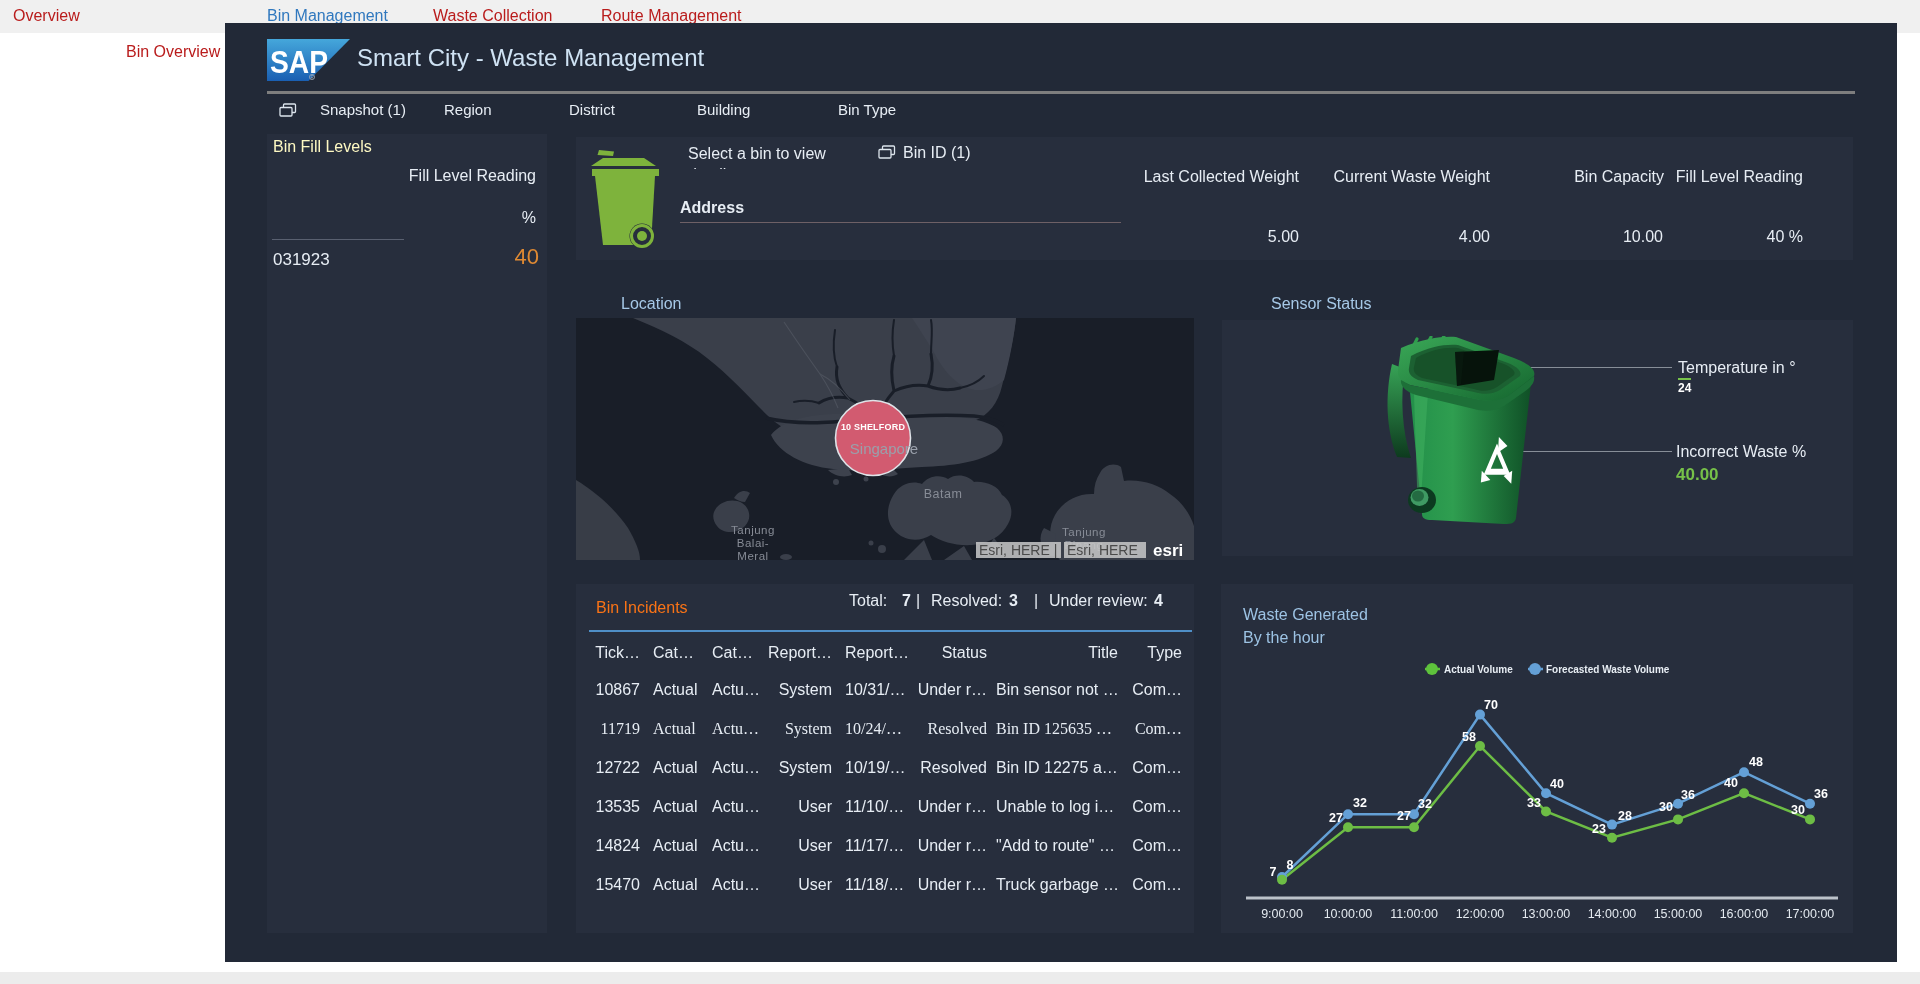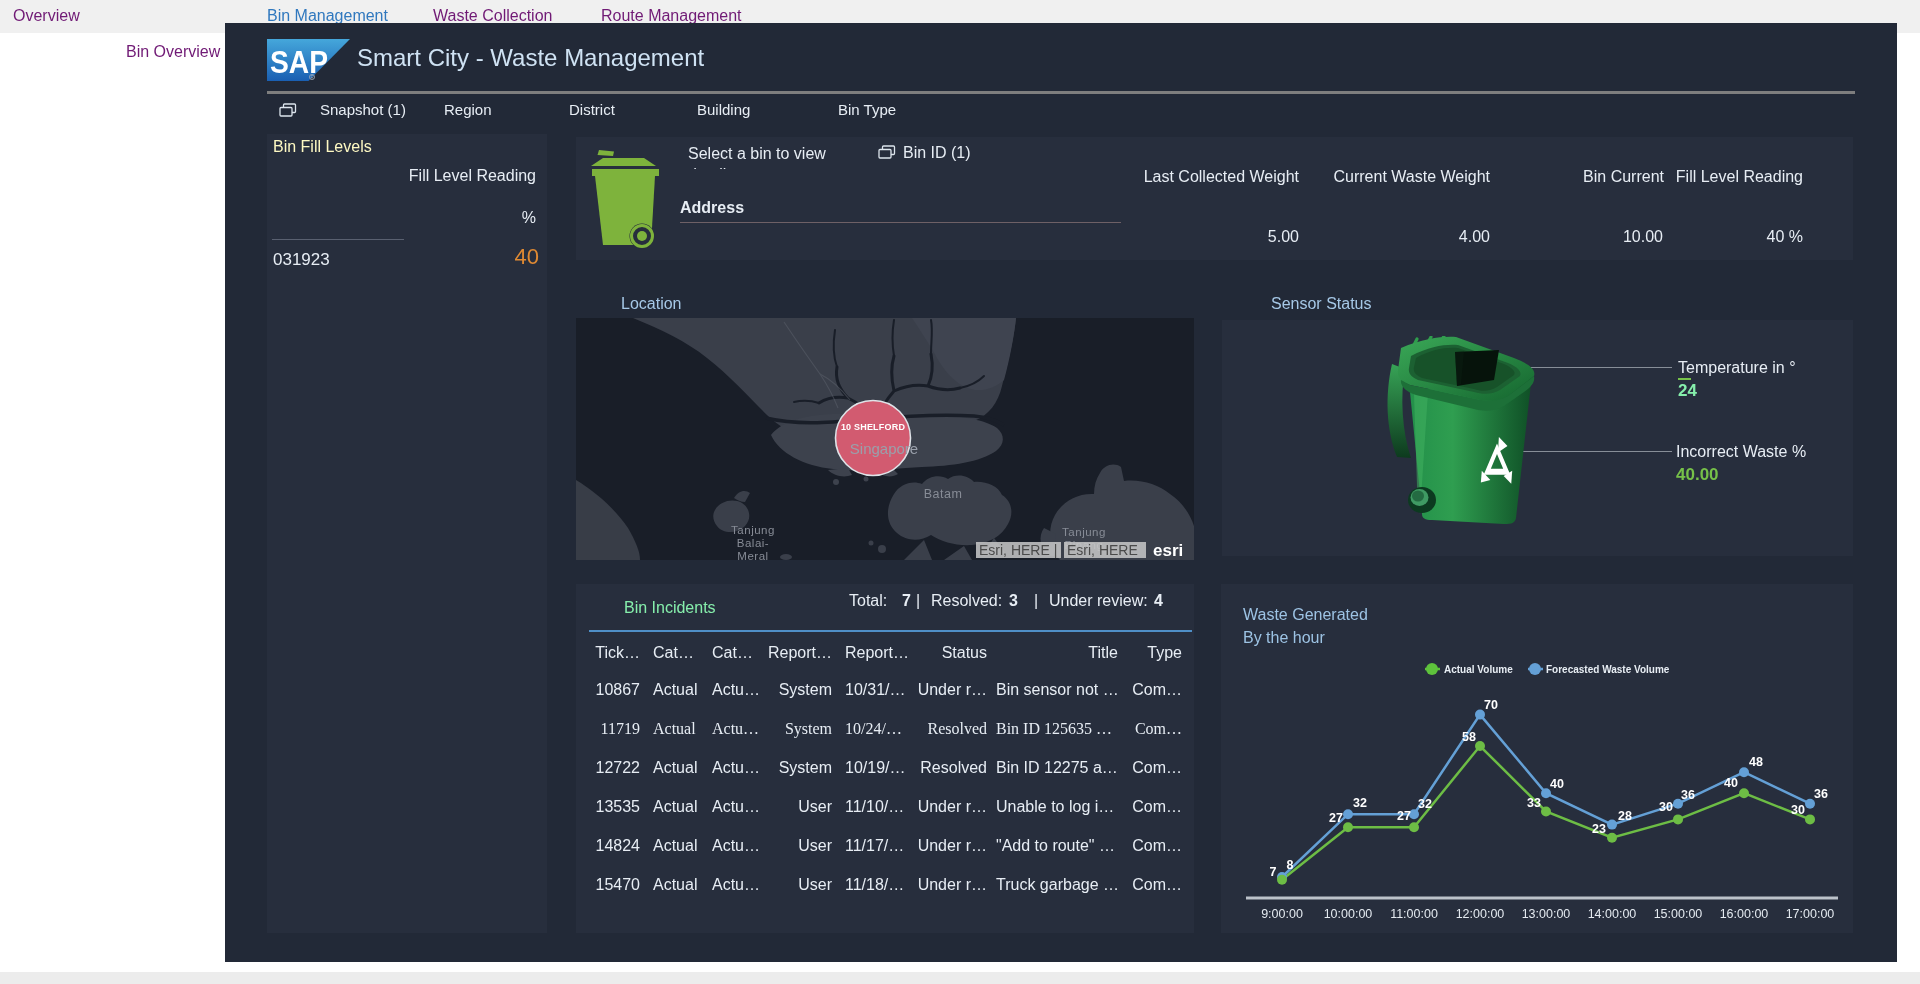--- a/index.html
+++ b/index.html
@@ -1,19 +1,19 @@
 <!DOCTYPE html>
 <html><head>
 <meta charset="utf-8">
 <style>
   * { margin:0; padding:0; box-sizing:border-box; }
   html,body { width:1920px; height:984px; overflow:hidden; background:#ffffff; font-family:"Liberation Sans", sans-serif; }
   #page { position:relative; width:1920px; height:984px; background:#ffffff; }
   #nav { position:absolute; left:0; top:0; width:1920px; height:33px; background:#f0f0f0; }
-  .tab { position:absolute; top:0; height:33px; line-height:32px; font-size:16px; color:#701a75; }
+  .tab { position:absolute; top:0; height:33px; line-height:32px; font-size:16px; color:#b91c1c; }
   .tab.active { color:#3078be; border-bottom:3px solid #4189c9; }
   #bstrip { position:absolute; left:0; top:972px; width:1920px; height:12px; background:#ececec; }
   #canvas { position:absolute; left:225px; top:23px; width:1672px; height:939px; background:#222937; overflow:hidden; }
   .abs { position:absolute; }
   .panel { position:absolute; background:#272e3d; }
   .ptitle { position:absolute; color:#a6c8e7; font-size:16px;margin-left:43px; }
   .wtext { color:#e7edf4; }
   td { overflow:hidden; white-space:nowrap; }
   td.tr { text-align:right; padding-right:4px; }
   td.tl { text-align:left; padding-left:9px; }
@@ -81,21 +81,21 @@
       <div class="abs wtext" style="left:112px;top:6px;width:150px;height:26px;font-size:16px;line-height:21px;overflow:hidden;">Select a bin to view details</div>
       <svg class="abs" style="left:302px;top:8px;" width="18" height="14" viewBox="0 0 18 14">
         <rect x="4.5" y="1" width="12" height="8.5" rx="1" fill="none" stroke="#dde5ed" stroke-width="1.3"></rect>
         <rect x="1" y="4.5" width="12" height="8.5" rx="1" fill="#272e3d" stroke="#dde5ed" stroke-width="1.3"></rect>
       </svg>
       <div class="abs wtext" style="left:327px;top:7px;font-size:16px;">Bin ID (1)</div>
       <div class="abs wtext" style="left:104px;top:62px;font-size:16px;font-weight:bold;">Address</div>
       <div class="abs" style="left:104px;top:85px;width:441px;height:1px;background:#6e6066;"></div>
       <div class="abs wtext" style="right:554px;top:31px;font-size:16px;white-space:nowrap;">Last Collected Weight</div>
       <div class="abs wtext" style="right:363px;top:31px;font-size:16px;white-space:nowrap;">Current Waste Weight</div>
-      <div class="abs wtext" style="right:189px;top:31px;font-size:16px;white-space:nowrap;">Bin Current</div>
+      <div class="abs wtext" style="right:189px;top:31px;font-size:16px;white-space:nowrap;">Bin Capacity</div>
       <div class="abs wtext" style="right:50px;top:31px;font-size:16px;white-space:nowrap;">Fill Level Reading</div>
       <div class="abs wtext" style="right:554px;top:91px;font-size:16px;">5.00</div>
       <div class="abs wtext" style="right:363px;top:91px;font-size:16px;">4.00</div>
       <div class="abs wtext" style="right:190px;top:91px;font-size:16px;">10.00</div>
       <div class="abs wtext" style="right:50px;top:91px;font-size:16px;">40 %</div>
     </div>
 
     <div class="ptitle" style="left:353px;top:272px;">Location</div>
     <div class="abs" id="mapbox" style="left:351px;top:295px;width:618px;height:242px;overflow:hidden;">
       <svg width="618" height="242" viewBox="0 0 618 242">
@@ -206,27 +206,27 @@
 
         <g transform="translate(113,127) scale(0.95,1.3)" fill="#ffffff">
           <path fill-rule="evenodd" d="M0,-15 L14,9 L-14,9 Z M0,-7 L6.5,4.5 L-6.5,4.5 Z"></path>
           <polygon points="2,-20 11,-13 1,-8"></polygon>
           <polygon points="16,6 15,16 7,10"></polygon>
           <polygon points="-16,6 -7,13 -17,15"></polygon>
         </g>
       </svg>
       <div class="abs wtext" style="left:456px;top:39px;font-size:16px;">Temperature in °</div>
       <div class="abs" style="left:456px;top:58px;width:13px;height:2px;background:#76c149;"></div>
-      <div class="abs" style="left:456px;top:61px;font-size:17px;font-weight:bold;color:#86efac;">24</div>
+      <div class="abs" style="left:456px;top:61px;font-size:12px;font-weight:bold;color:#ffffff;">24</div>
       <div class="abs wtext" style="left:454px;top:123px;font-size:16px;">Incorrect Waste %</div>
       <div class="abs" style="left:454px;top:145px;font-size:17px;font-weight:bold;color:#76c149;">40.00</div>
     </div>
 
     <div class="panel" id="incidents" style="left:351px;top:561px;width:618px;height:349px;overflow:hidden;">
-      <div class="abs" style="left:20px;top:15px;font-size:16px;color:#86efac;margin-left:28px;">Bin Incidents</div>
+      <div class="abs" style="left:20px;top:15px;font-size:16px;color:#f97316;">Bin Incidents</div>
       <div class="abs wtext" style="left:273px;top:8px;font-size:16px;">Total:</div>
       <div class="abs wtext" style="left:326px;top:8px;font-size:16px;font-weight:bold;">7</div>
       <div class="abs wtext" style="left:340px;top:8px;font-size:16px;">|</div>
       <div class="abs wtext" style="left:355px;top:8px;font-size:16px;">Resolved:</div>
       <div class="abs wtext" style="left:433px;top:8px;font-size:16px;font-weight:bold;">3</div>
       <div class="abs wtext" style="left:458px;top:8px;font-size:16px;">|</div>
       <div class="abs wtext" style="left:473px;top:8px;font-size:16px;">Under review:</div>
       <div class="abs wtext" style="left:578px;top:8px;font-size:16px;font-weight:bold;">4</div>
       <div class="abs" style="left:13px;top:46px;width:603px;height:2px;background:#4f8fc7;"></div>
       <table style="position:absolute;left:13px;top:52px;width:597px;border-collapse:collapse;table-layout:fixed;font-size:16px;color:#e7edf4;">

